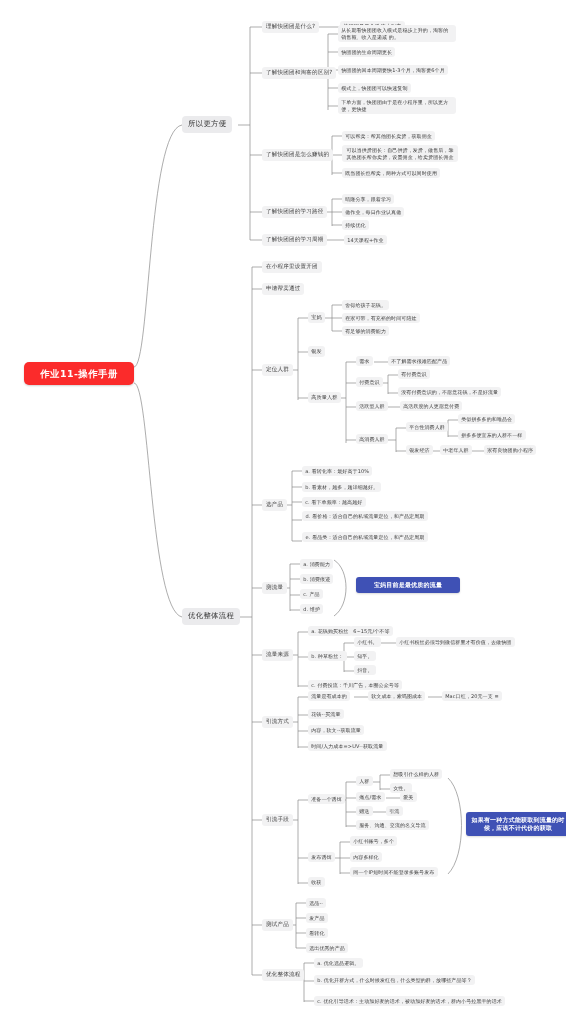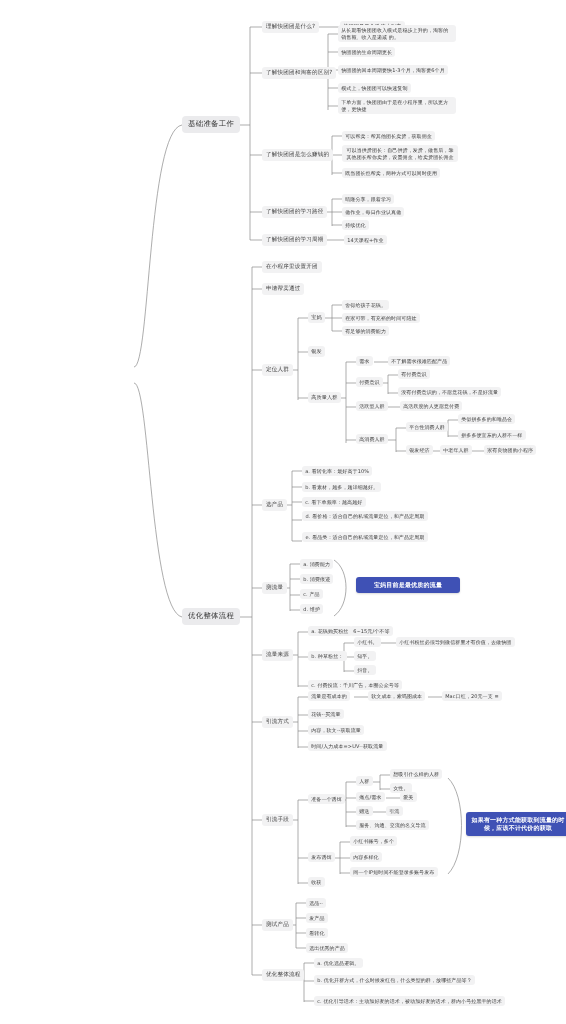--- a/index.html
+++ b/index.html
@@ -234,22 +234,23 @@
       <path d="M296,948 L306,948"></path>
 
       <path d="M294,975 L304,975"></path>
       <path d="M304,963 L304,1002"></path>
       <path d="M304,963 L314,963"></path>
       <path d="M304,981 L314,981"></path>
       <path d="M304,1001 L314,1001"></path>
     </g>
   </svg>
 
-
-  <div class="node lvl1 nowrap" style="left:182px;top:116px;">基础准备工作</div>
+  <div class="node root" style="left:24px;top:362px;width:110px;">作业11-操作手册</div>
+
+  <div class="node lvl1 nowrap" style="left:182px;top:116px;">所以更方便</div>
 
   <div class="node lvl2 nowrap" style="left:262px;top:21px;">理解快团团是什么?</div>
   <div class="node lvl3 nowrap" style="left:340px;top:21px;">快团团是是个微信小程序</div>
 
   <div class="node lvl2 nowrap" style="left:262px;top:67px;">了解快团团和淘客的区别?</div>
   <div class="node lvl4 wrap" style="left:338px;top:25px;width:118px;">从长期看快团团收入模式是稳步上升的，淘客的销售额、收入是递减 的。</div>
   <div class="node lvl4 nowrap" style="left:338px;top:47px;">快团团的生命周期更长</div>
   <div class="node lvl4 nowrap" style="left:338px;top:65px;">快团团的回本周期要快1-3个月，淘客要6个月</div>
   <div class="node lvl4 nowrap" style="left:338px;top:83px;">模式上，快团团可以快速复制</div>
   <div class="node lvl4 wrap" style="left:338px;top:97px;width:118px;">下单方面，快团团由于是在小程序里，所以更方便，更快捷</div>

